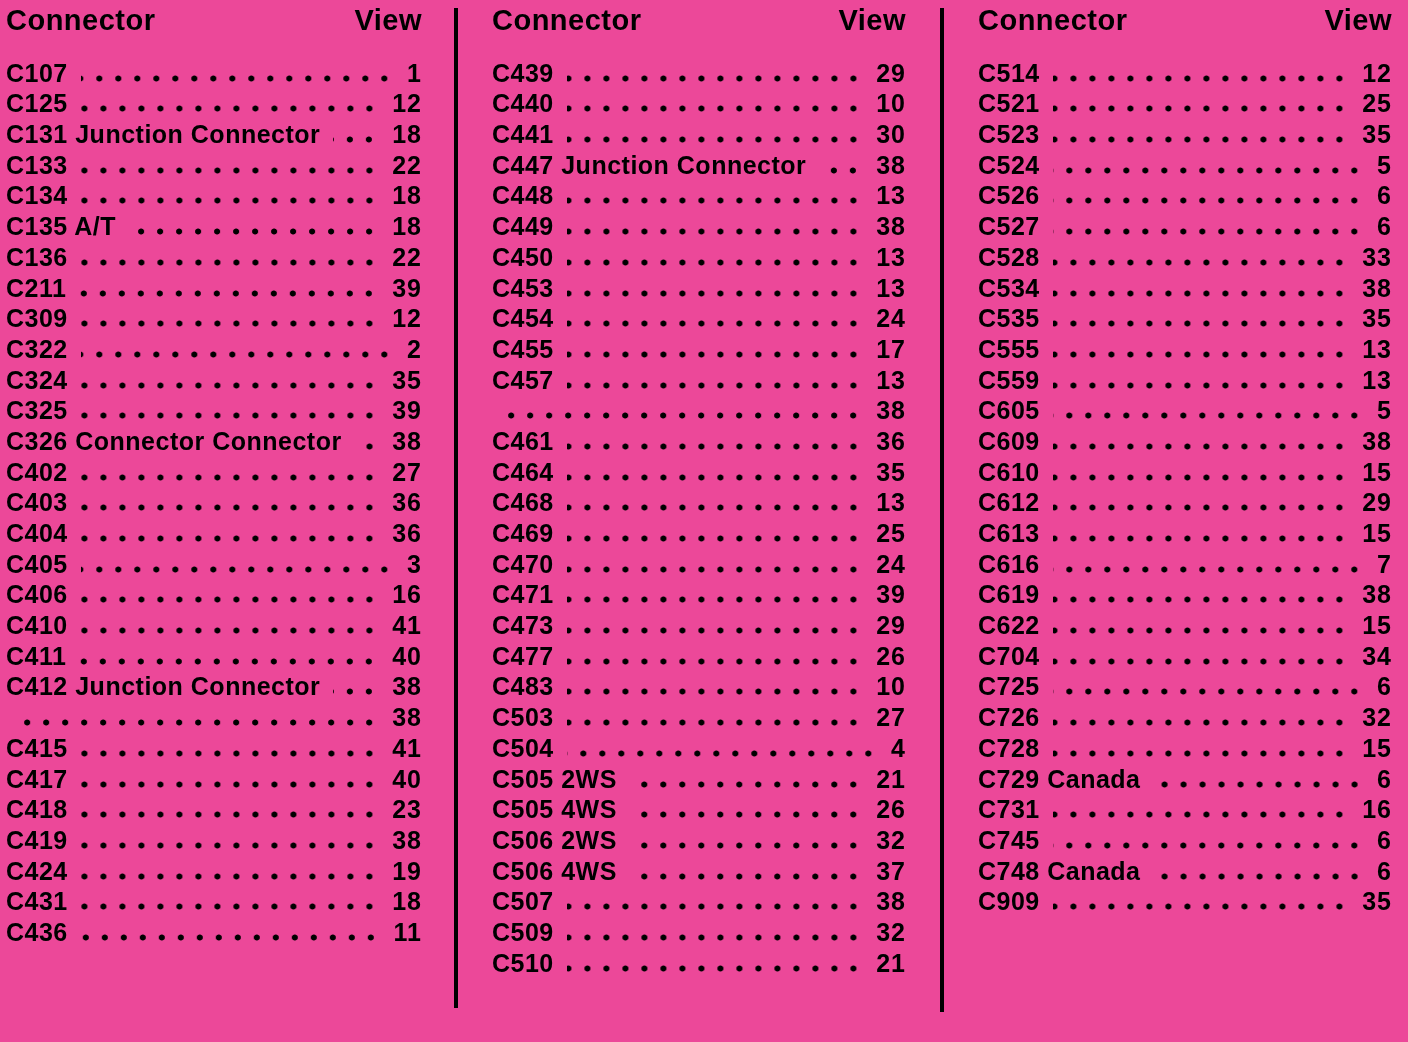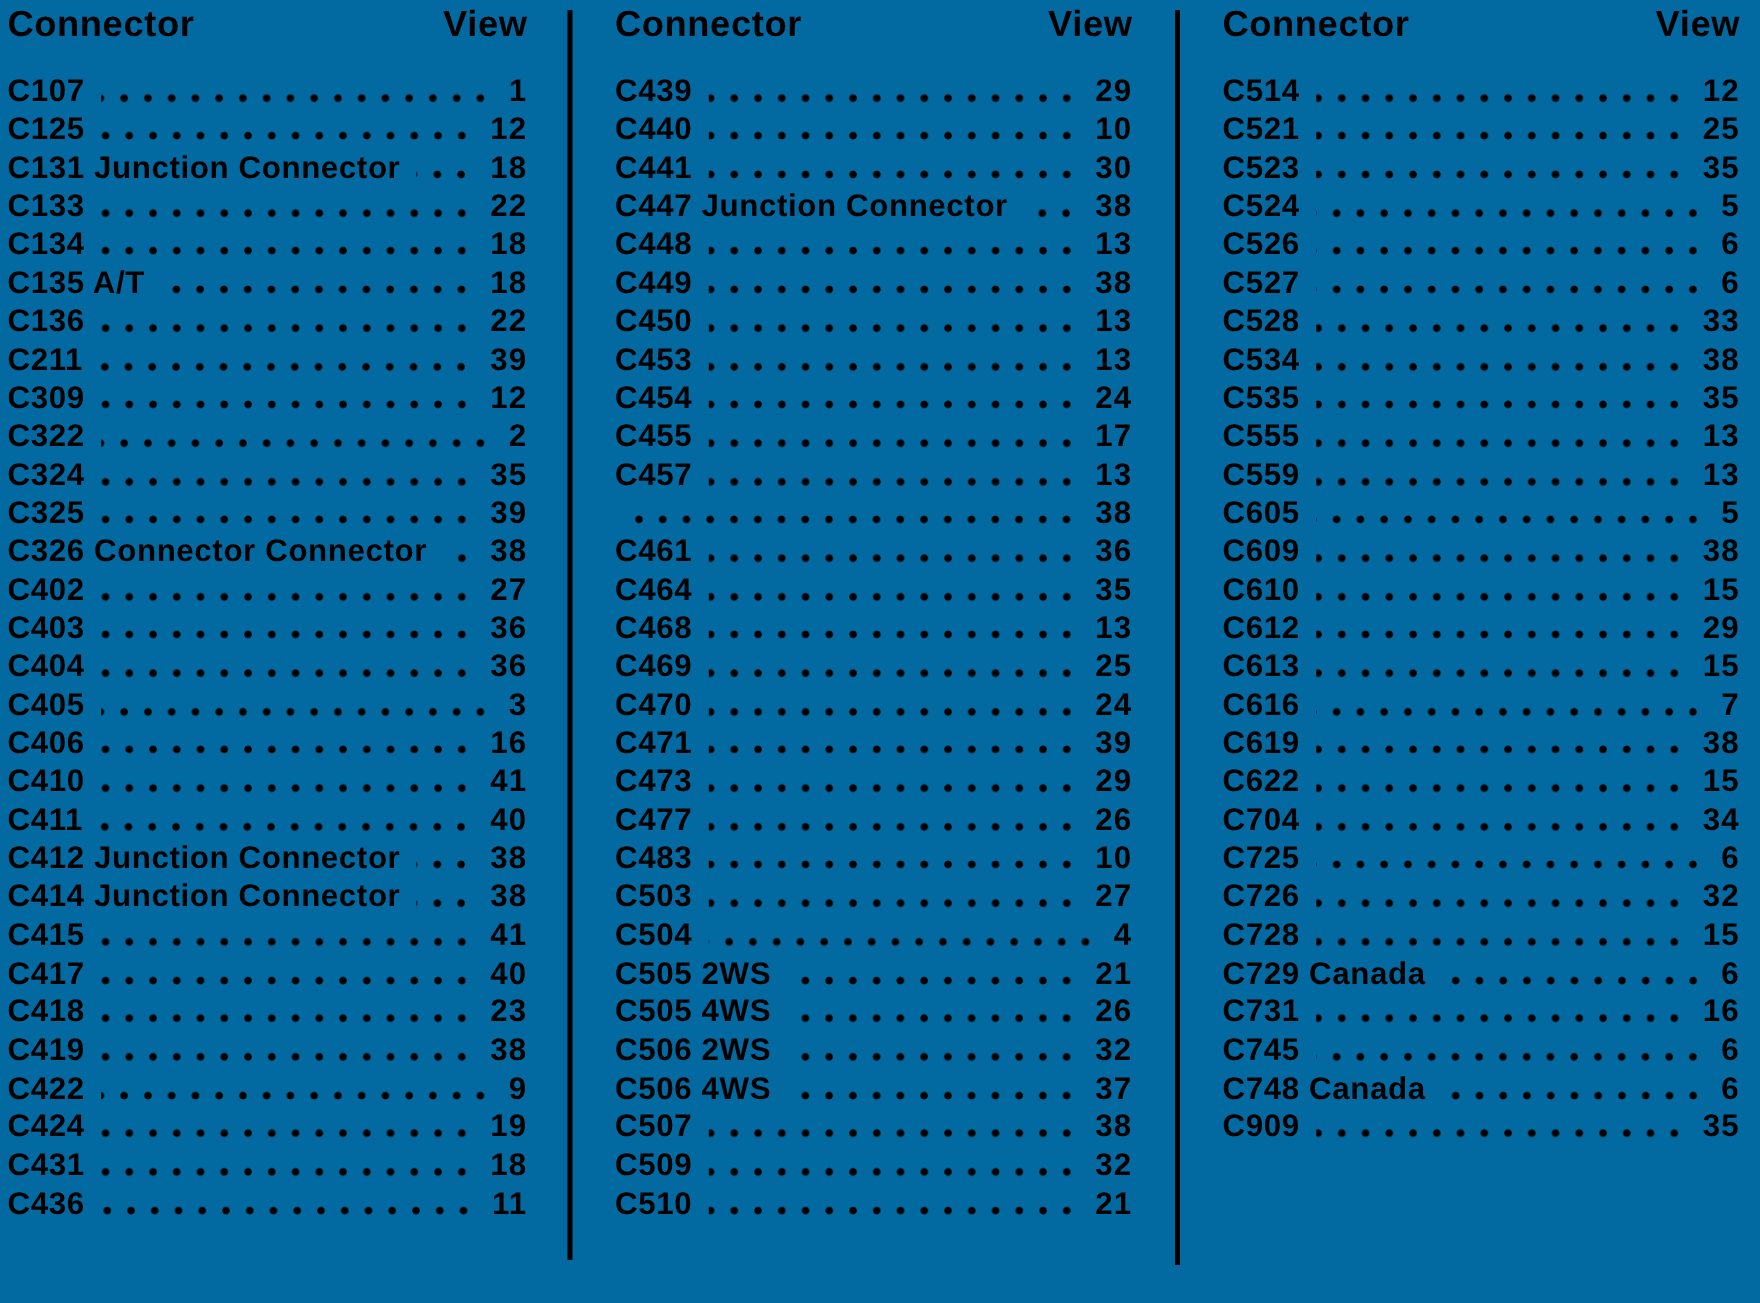--- a/index.html
+++ b/index.html
@@ -4,21 +4,21 @@
 <style>
   html, body { margin: 0; padding: 0; }
   body {
     width: 1408px; height: 1042px;
     background: #ffffff;
     font-family: "Liberation Sans", sans-serif;
     font-weight: bold;
     color: #000000;
     overflow: hidden;
   }
-  .page { position: relative; width: 1408px; height: 1042px; background: #0369a1; }
+  .page { position: relative; width: 1408px; height: 1042px; background: #ec4899; }
 
   .col { position: absolute; top: 4px; }
   .col-0 { left: 6px;   width: 416px; }
   .col-1 { left: 492px; width: 414px; }
   .col-2 { left: 978px; width: 414px; }
 
   .divider { position: absolute; width: 4px; background: #000; top: 8px; }
   .divider-0 { left: 454px; height: 1000px; }
   .divider-1 { left: 940px; height: 1004px; }
 
@@ -156,21 +156,20 @@
           <span class="name">C411</span>
           <span class="leader"></span>
           <span class="view">40</span>
         </div>
         <div class="row">
           <span class="name">C412 Junction Connector</span>
           <span class="leader"></span>
           <span class="view">38</span>
         </div>
         <div class="row">
-          <span class="name">C414 Junction Connector</span>
           <span class="leader"></span>
           <span class="view">38</span>
         </div>
         <div class="row">
           <span class="name">C415</span>
           <span class="leader"></span>
           <span class="view">41</span>
         </div>
         <div class="row">
           <span class="name">C417</span>
@@ -179,25 +178,20 @@
         </div>
         <div class="row">
           <span class="name">C418</span>
           <span class="leader"></span>
           <span class="view">23</span>
         </div>
         <div class="row">
           <span class="name">C419</span>
           <span class="leader"></span>
           <span class="view">38</span>
-        </div>
-        <div class="row">
-          <span class="name">C422</span>
-          <span class="leader"></span>
-          <span class="view">9</span>
         </div>
         <div class="row">
           <span class="name">C424</span>
           <span class="leader"></span>
           <span class="view">19</span>
         </div>
         <div class="row">
           <span class="name">C431</span>
           <span class="leader"></span>
           <span class="view">18</span>

